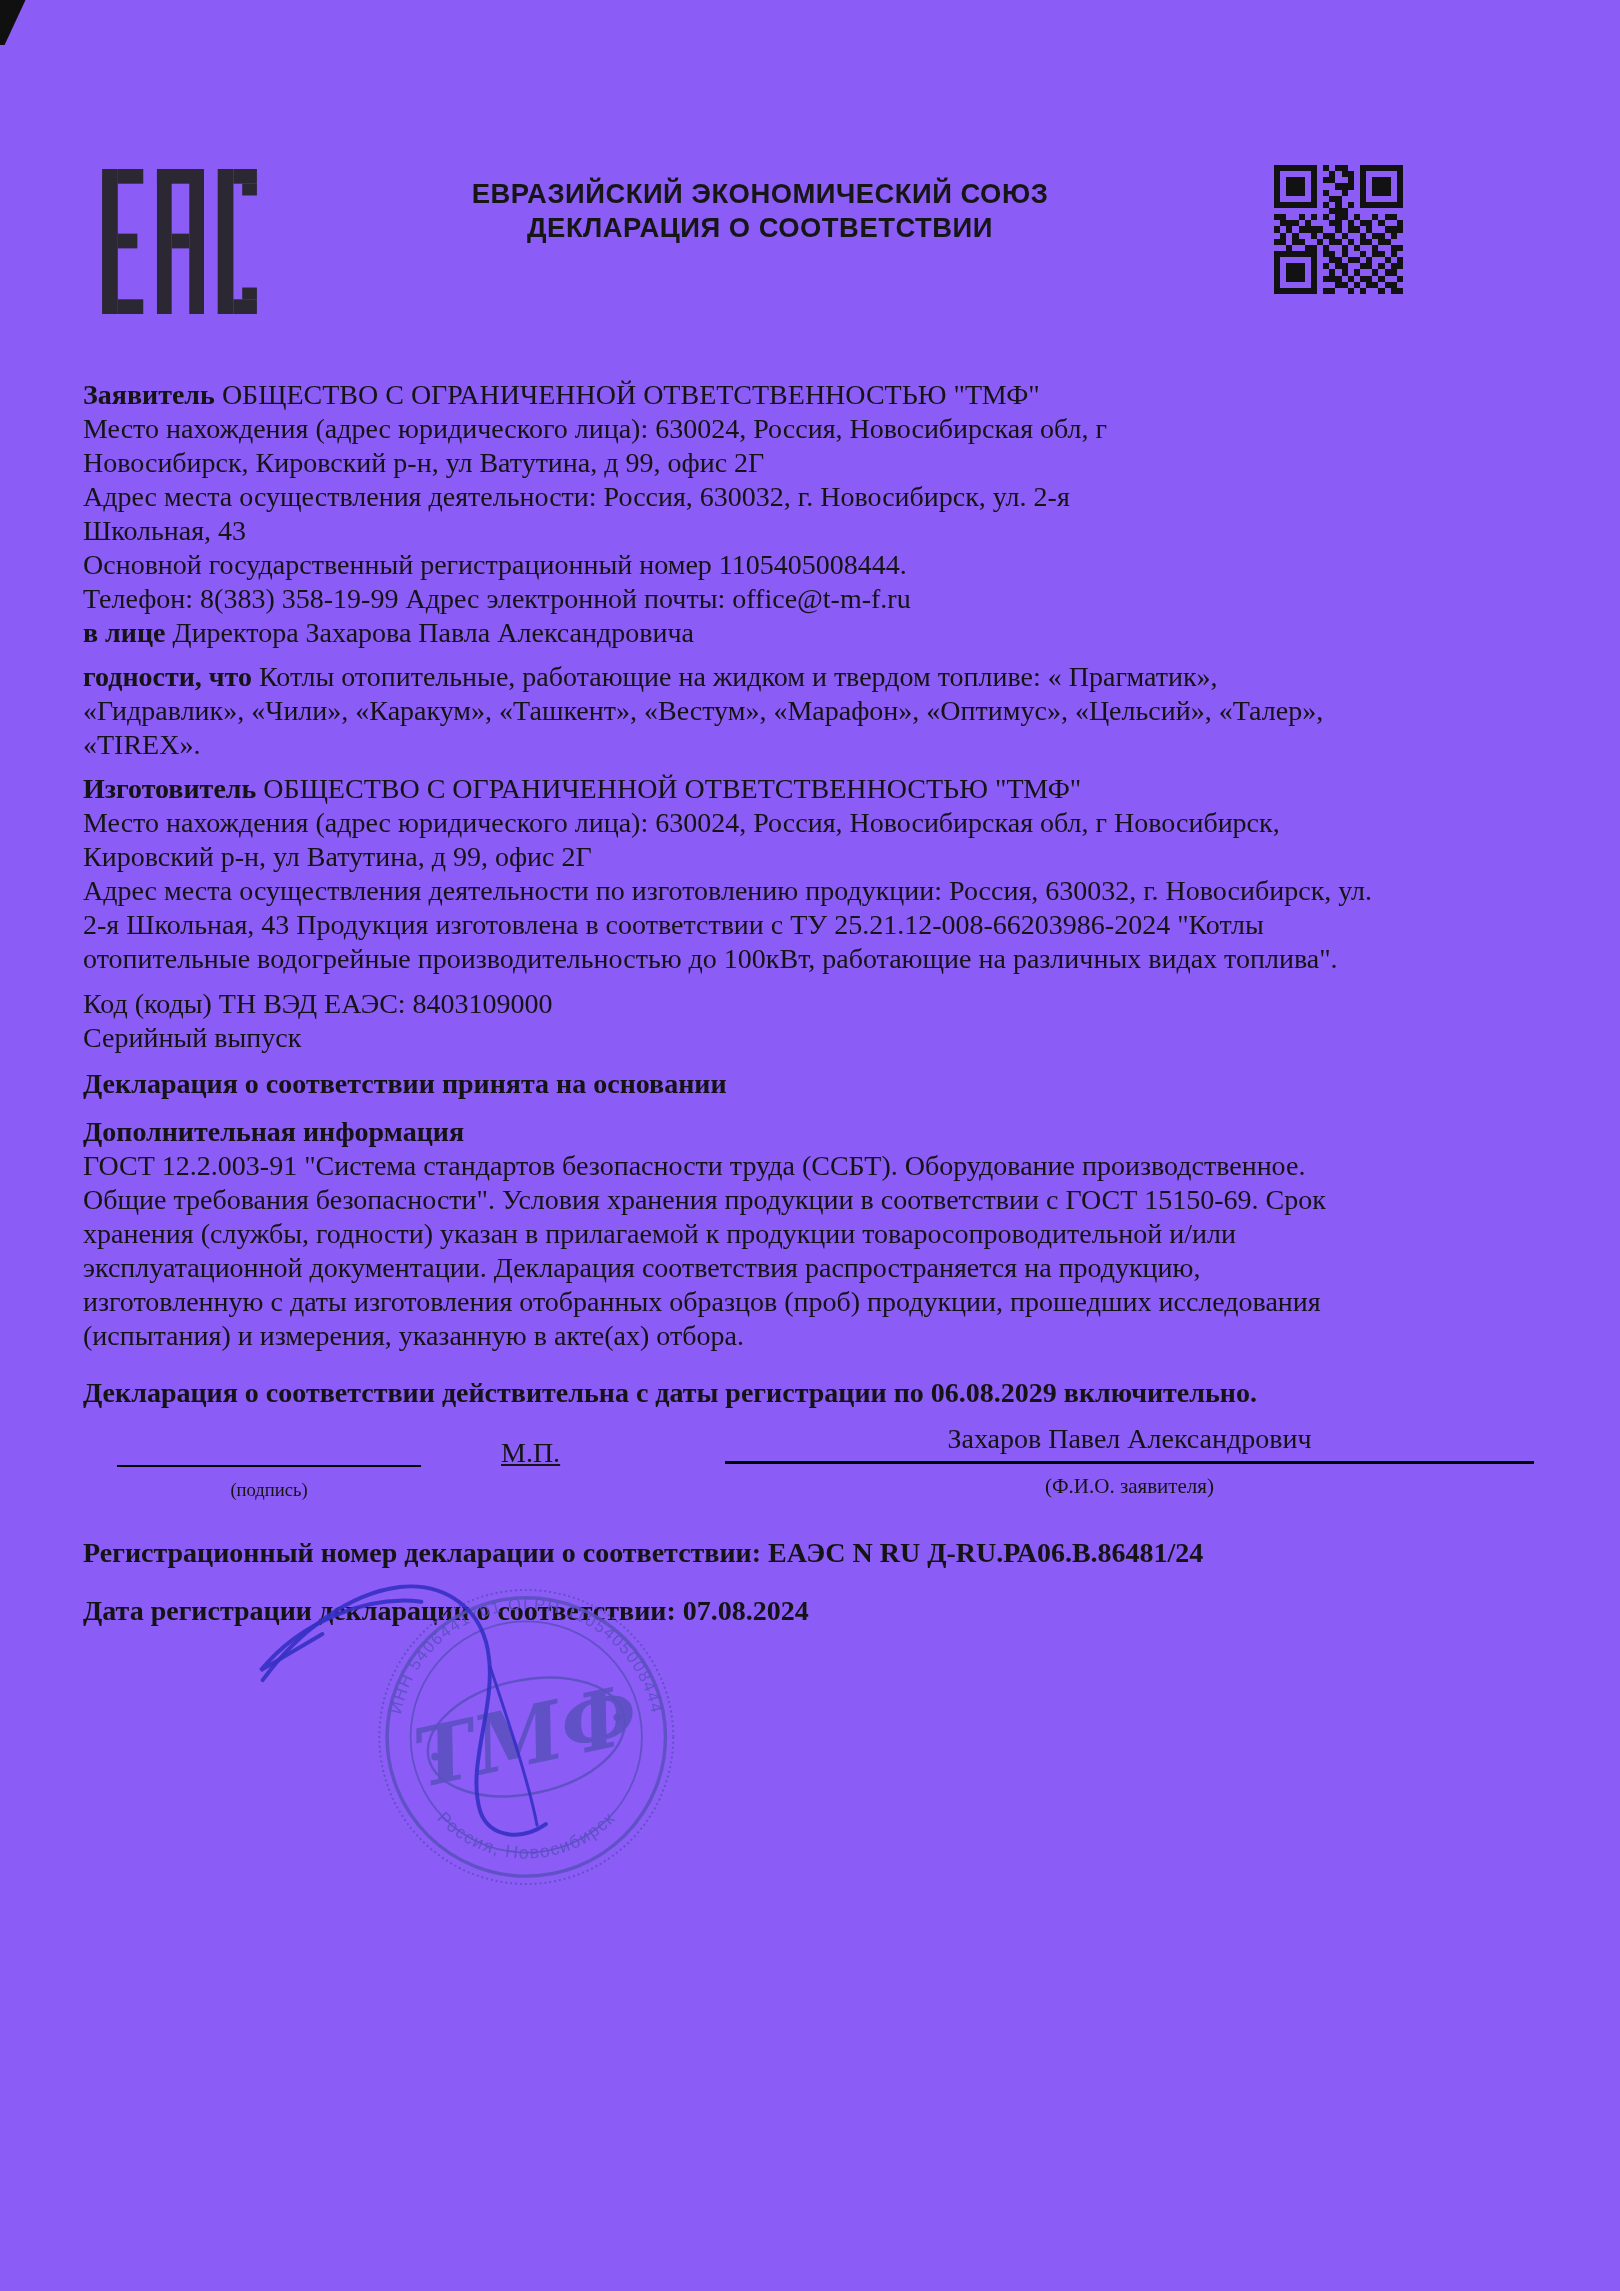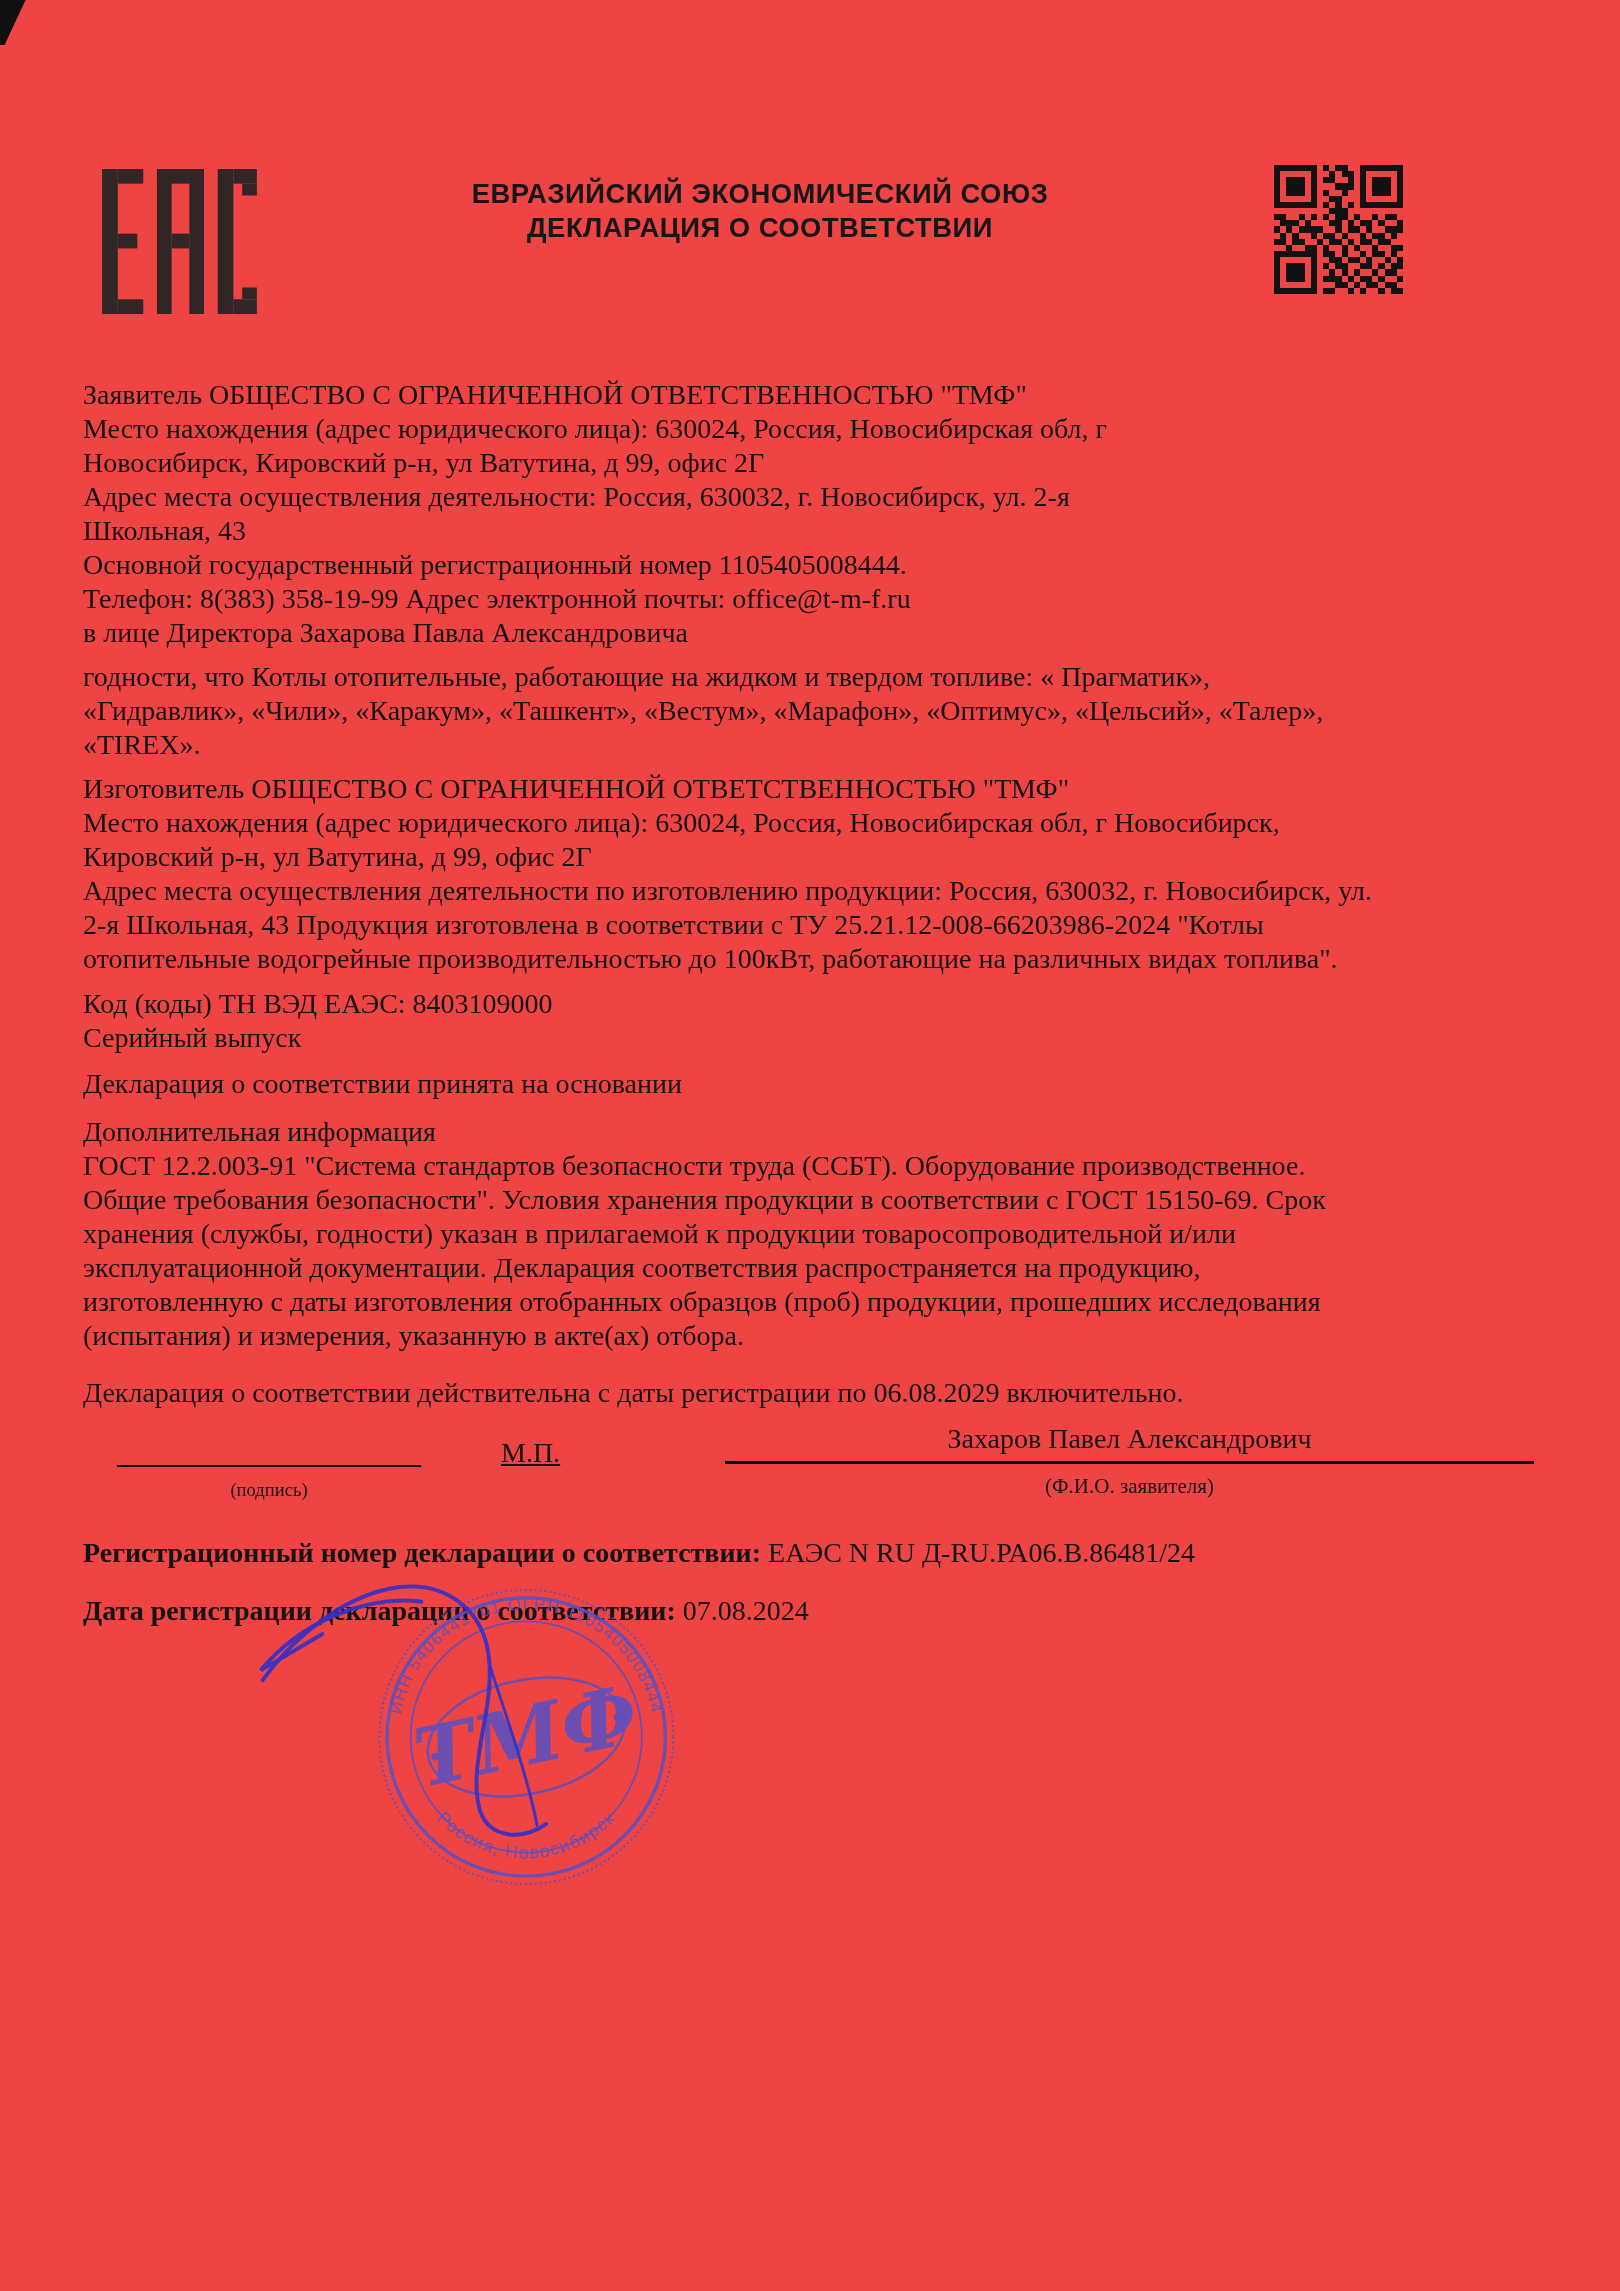--- a/index.html
+++ b/index.html
@@ -1,38 +1,38 @@
 <!DOCTYPE html>
 <html style="--stamp-color: #5b50c0; --ink-color: #3631c4;"><head>
 <meta charset="utf-8">
 <style>
   html,body{margin:0;padding:0;background:#888;}
   .page{
-    position:relative;width:1620px;height:2292px;background:#ef4444;
+    position:relative;width:1620px;height:2292px;background:#8b5cf6;
     font-family:"Liberation Serif",serif;color:#141414;overflow:hidden;
     margin:0 auto;
   }
   .corner-artifact{
     position:absolute;left:0;top:0;width:25.5px;height:45px;background:#101010;
     clip-path:polygon(0 0,100% 0,18% 100%,0 100%);
   }
   .eac-logo{position:absolute;left:102px;top:169px;}
   .doc-title{
     position:absolute;left:314px;top:177px;width:892px;text-align:center;
     font-family:"Liberation Sans",sans-serif;font-weight:bold;
     font-size:27.4px;line-height:34px;letter-spacing:0.5px;color:#161616;
   }
   .qr{position:absolute;left:1274px;top:165px;width:129px;height:129px;}
   .qr rect{fill:#121212;}
   .body-col{
     position:absolute;left:83px;top:378px;width:1470px;
     font-size:28px;line-height:34px;
   }
   .body-col p{margin:0;white-space:pre-line;}
-  .bold{font-weight:normal;}
+  .bold{font-weight:bold;}
   .g10{margin-top:9.8px!important;}
   .g12{margin-top:11.8px!important;}
   .g14{margin-top:13.7px!important;}
   .g24{margin-top:23.5px!important;}
   .sig-area{position:relative;height:110px;margin-top:3.9px;}
   .sig-name{position:absolute;left:642px;top:7.8px;width:809px;text-align:center;}
   .sig-mp{position:absolute;left:418px;top:21.6px;text-decoration:underline;}
   .sig-line-left{position:absolute;left:34px;top:51px;width:304px;border-top:2.9px solid #000;}
   .sig-line-right{position:absolute;left:642px;top:47px;width:809px;border-top:3.9px solid #000;}
   .sig-cap-left{position:absolute;left:34px;top:59px;width:304px;text-align:center;font-size:18.6px;}

